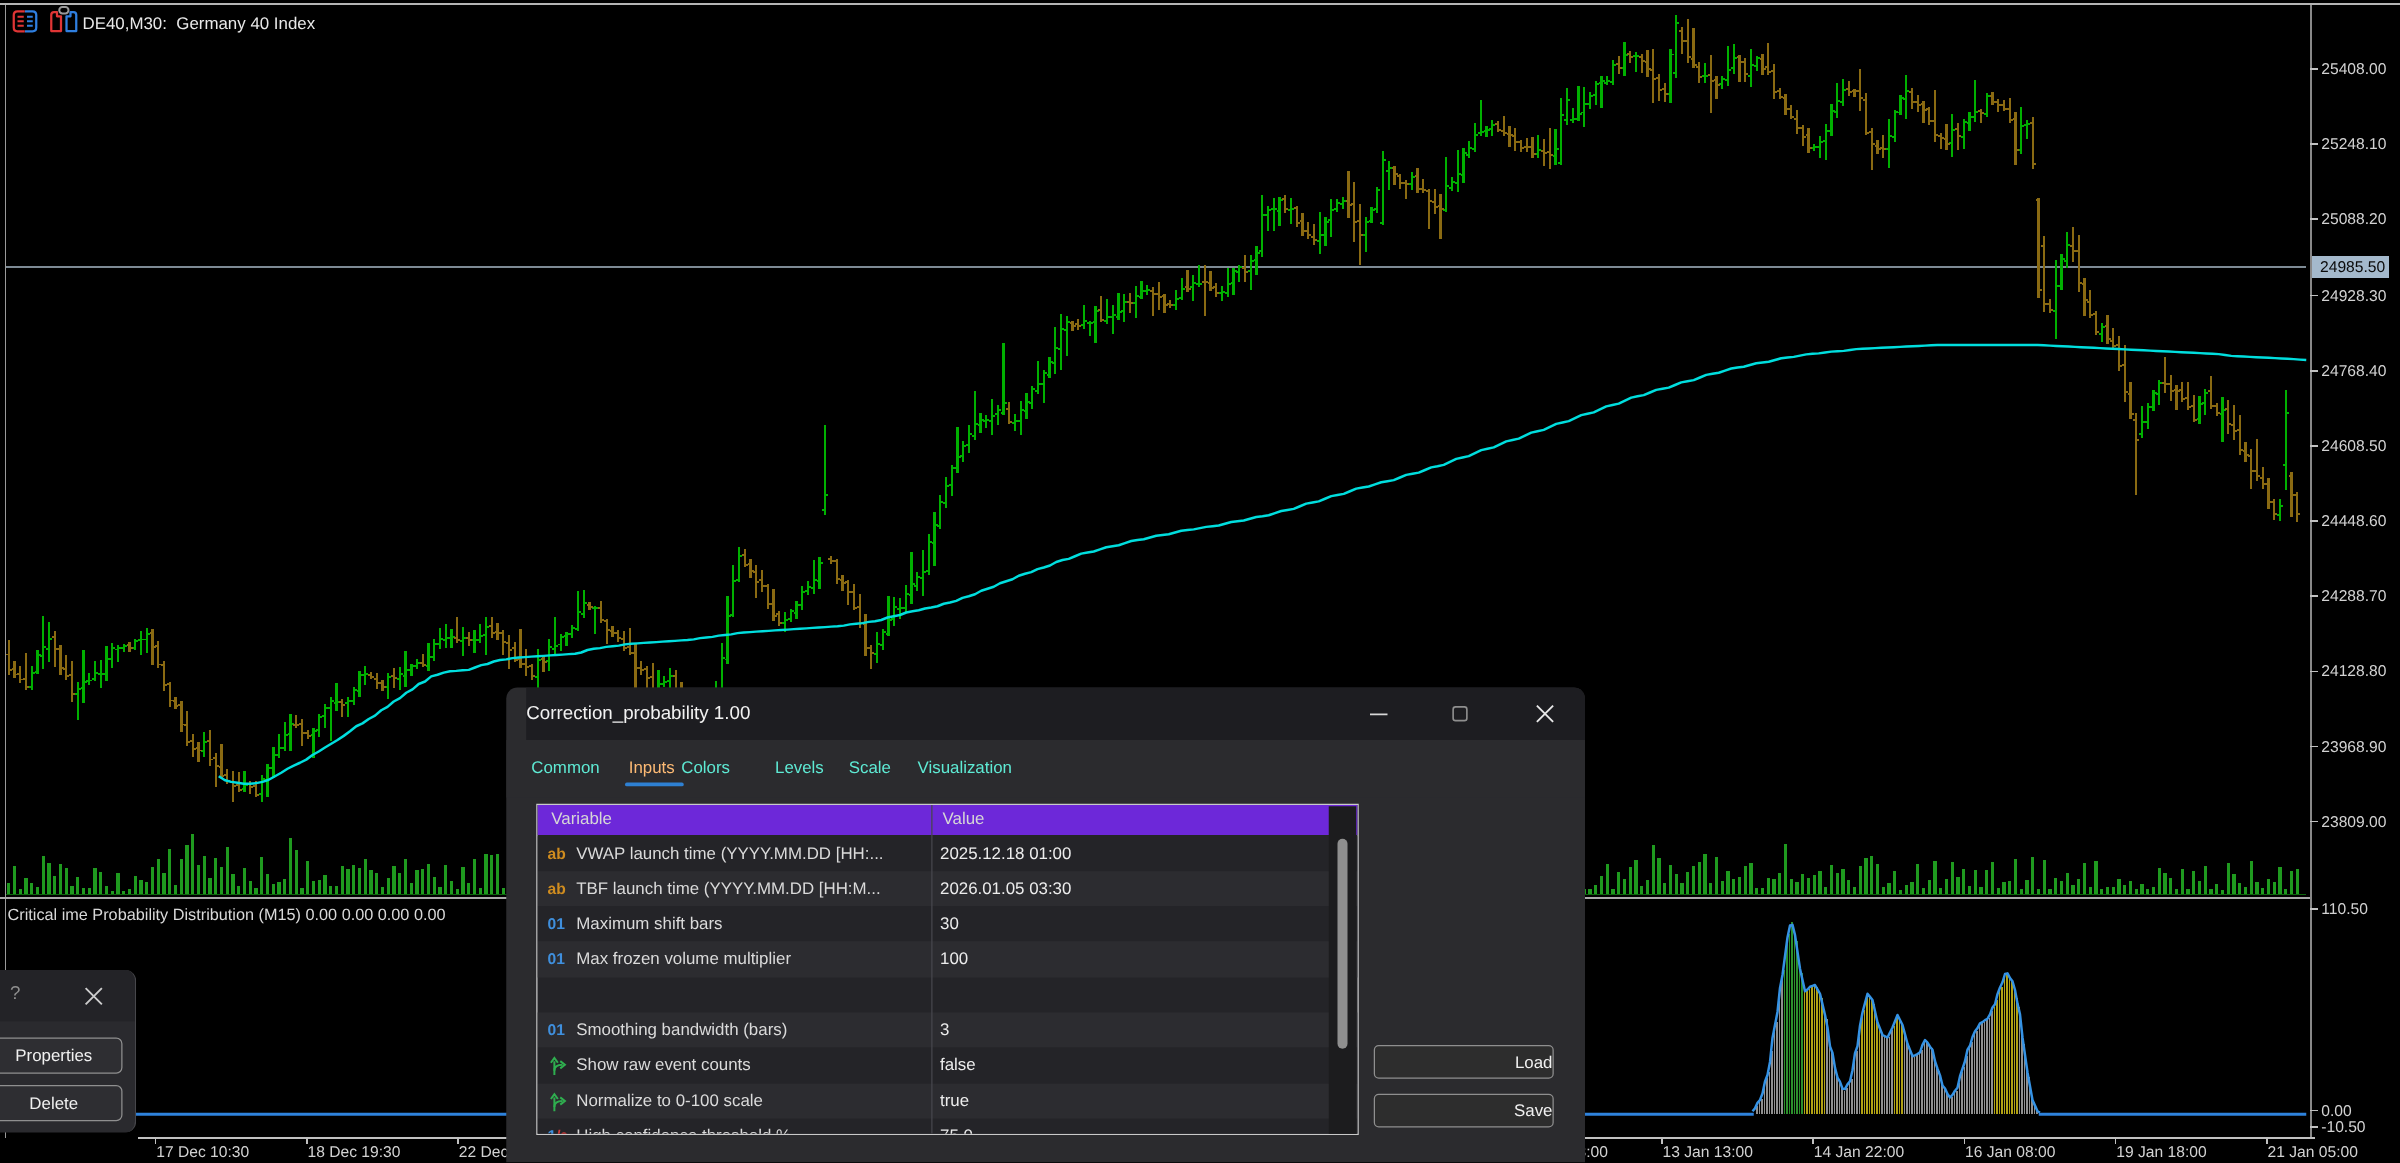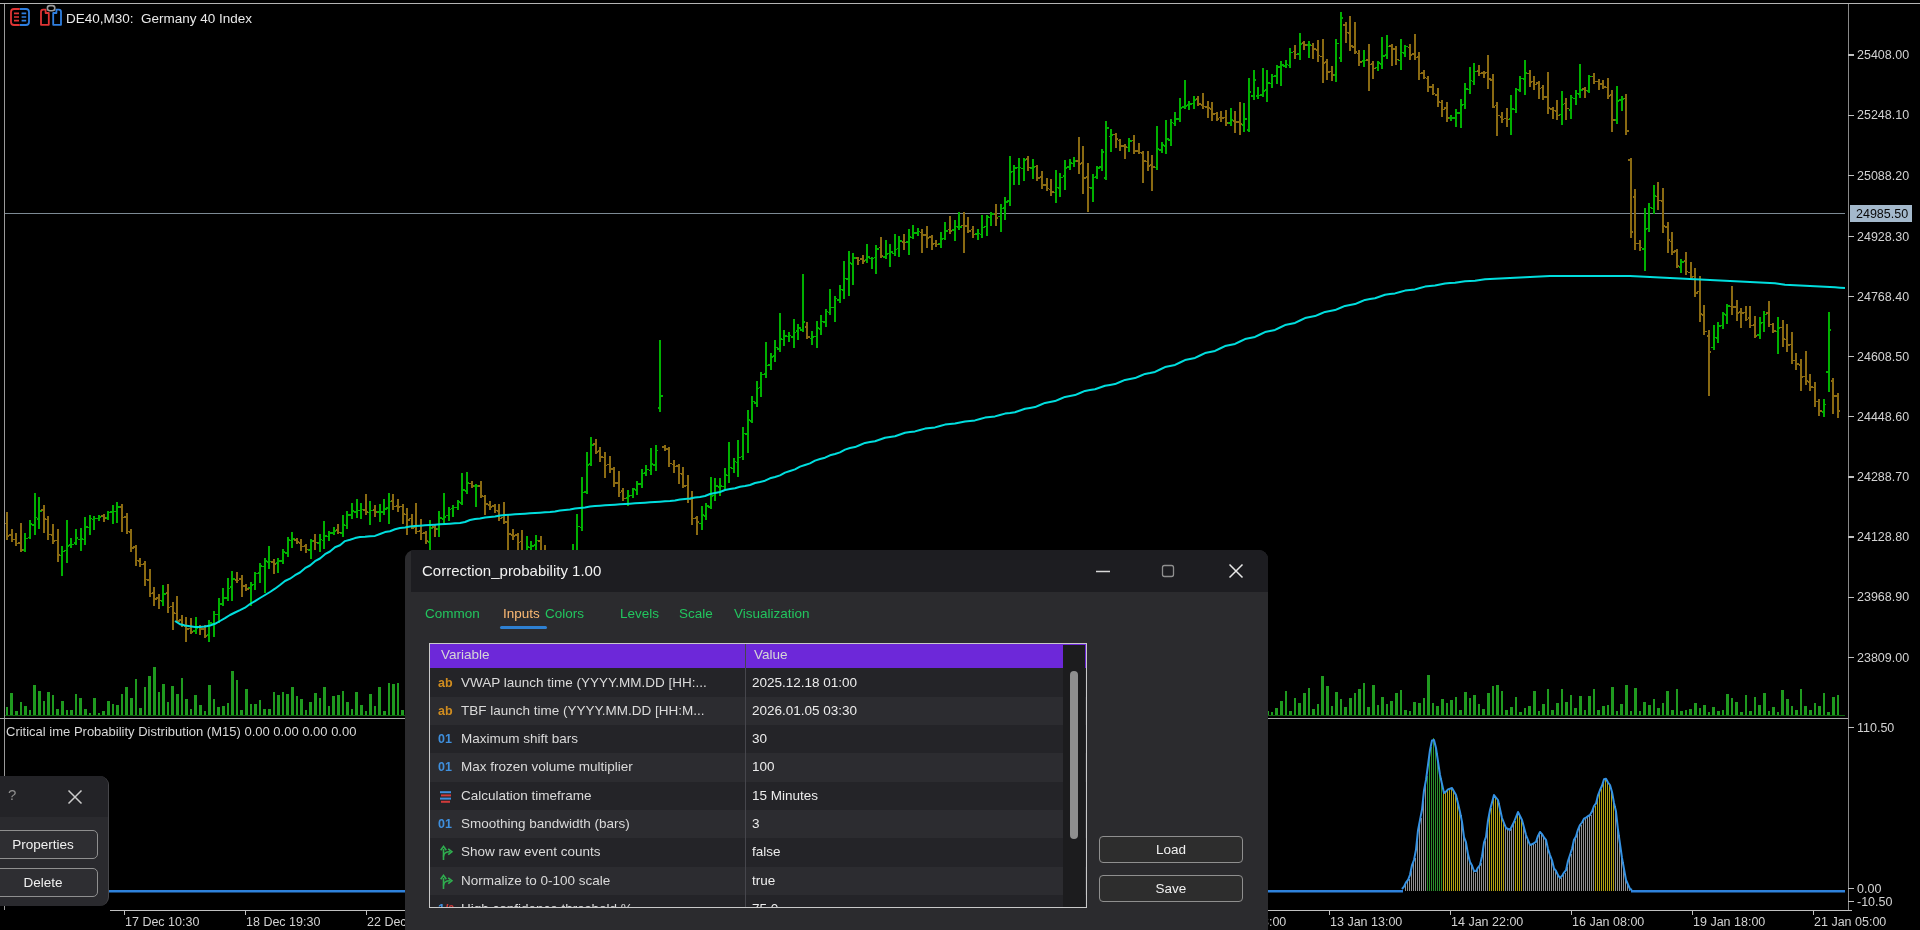--- a/index.html
+++ b/index.html
@@ -2,37 +2,37 @@
 <html><head><meta charset="utf-8"><style>
 html,body{margin:0;padding:0;background:#000;width:1920px;height:930px;overflow:hidden}
 *{box-sizing:border-box}
 body{font-family:"Liberation Sans",sans-serif;position:relative}
 text{font-family:"Liberation Sans",sans-serif}
 .ax{fill:#d2d2d2;font-size:12.5px}
 .axb{fill:#0a0a0a;font-size:12.5px}
 .lbl{fill:#d8d8d8;font-size:13px}
 .ttl{fill:#e8e8e8;font-size:13.5px}
 .dlg{position:absolute;left:405px;top:550px;width:863px;height:380px;background:#2b2b2e;border-radius:9px 9px 0 0;overflow:hidden;z-index:5}
-.dtitle{position:absolute;left:6px;top:0;width:100%;height:42px;background:#1d1d21;color:#f2f2f2;font-size:15px;line-height:42px;padding-left:11px}
+.dtitle{position:absolute;left:16px;top:0;width:100%;height:42px;background:#1d1d21;color:#f2f2f2;font-size:15px;line-height:42px;padding-left:0}
 .wbtn{position:absolute;top:0;height:42px;width:46px;color:#e0e0e0;text-align:center;line-height:40px}
 .tabs{position:absolute;left:0;top:42px;width:100%;height:46px;background:#2b2b2e}
-.tab{position:absolute;top:0;height:100%;font-size:13.5px;color:#22c55e;line-height:44px}
+.tab{position:absolute;top:0;height:100%;font-size:13.5px;color:#5eead4;line-height:44px}
 .tab.sel{color:#fdba74}
 .tabu{position:absolute;left:95px;top:34px;width:47px;height:3px;background:#2e80d2;border-radius:2px}
 .tbl{position:absolute;left:24px;top:93px;width:658px;height:265px;border:1px solid #c9c9c9;background:#242428;overflow:hidden}
 .hdr{position:absolute;left:0;top:0;width:100%;height:24px;background:#6d28d9;color:#d6d6d6;font-size:13.5px}
 .row{position:absolute;left:0;width:100%;height:28.3px;font-size:13.5px;color:#dadada;line-height:28.3px}
 .rA{background:#242428}.rB{background:#2c2c30}
 .ic{position:absolute;left:8px;width:22px;text-align:left;font-weight:700;font-size:12.5px;line-height:28.3px}
 .vn{position:absolute;left:31px;white-space:nowrap}
 .vv{position:absolute;left:322px;white-space:nowrap;color:#ececec}
 .cdiv{position:absolute;left:314.5px;top:0;width:1px;height:100%;background:#46464c}
 .sbt{position:absolute;right:1px;top:1px;width:22px;height:263px;background:#1c1c1e}
 .sbh{position:absolute;right:8px;top:27px;width:8px;height:168px;background:#8f8f8f;border-radius:4px}
-.btn{position:absolute;left:694px;width:144px;height:27px;background:#2d2d2d;border:1px solid #8f8f8f;border-radius:4px;color:#f0f0f0;font-size:13.5px;text-align:center;line-height:25px}
+.btn{position:absolute;left:694px;width:144px;height:27px;background:#2d2d2d;border:1px solid #8f8f8f;border-radius:4px;color:#f0f0f0;font-size:13.5px;text-align:right;line-height:25px}
 .menu{position:absolute;left:0;top:776px;width:109px;height:130px;background:#2a2a2e;border-radius:0 9px 9px 0;border-right:1px solid #47474b;z-index:4;overflow:hidden}
 .mhead{position:absolute;left:0;top:0;width:100%;height:41px;background:#232327}
 .mbtn{position:absolute;left:-12px;width:110px;height:29px;border:1px solid #8f8f8f;border-radius:5px;background:#2e2e32;color:#f0f0f0;font-size:13.5px;text-align:center;line-height:27px}
 </style></head><body>
 <svg width="1920" height="930" viewBox="0 0 1920 930" shape-rendering="crispEdges" style="position:absolute;left:0;top:0">
 <rect x="0" y="0" width="1920" height="930" fill="#000000"></rect>
 <line x1="0" y1="3.5" x2="1920" y2="3.5" stroke="#b4b4b4" stroke-width="1.6"></line>
 <line x1="4.5" y1="4" x2="4.5" y2="910" stroke="#9a9a9a" stroke-width="1"></line>
 <line x1="1848.5" y1="4" x2="1848.5" y2="910" stroke="#888888" stroke-width="1.6"></line>
 <line x1="0" y1="718.5" x2="1848" y2="718.5" stroke="#aaaaaa" stroke-width="1.3"></line>
@@ -150,34 +150,20 @@
 <div class="row rA" style="top:81.1px">
         <span class="ic"><span style="color:#3f8fdd">01</span></span>
         <span class="vn">Maximum shift bars</span>
         <span class="vv">30</span>
       </div>
 <div class="row rB" style="top:109.4px">
         <span class="ic"><span style="color:#3f8fdd">01</span></span>
         <span class="vn">Max frozen volume multiplier</span>
         <span class="vv">100</span>
       </div>
-<div class="row rA" style="top:137.7px">
-        <span class="ic">
-          <svg width="16" height="16" viewBox="0 0 16 16" style="position:absolute;left:0;top:7px">
-            <g stroke-width="2">
-              <path d="M2 3.2h11" stroke="#3f8fdd"></path>
-              <path d="M3 6.4h10" stroke="#d03a3a"></path>
-              <path d="M2 9.6h11" stroke="#3f8fdd"></path>
-              <path d="M3 12.8h9" stroke="#d03a3a"></path>
-            </g>
-          </svg>
-        </span>
-        <span class="vn">Calculation timeframe</span>
-        <span class="vv">15 Minutes</span>
-      </div>
 <div class="row rB" style="top:166.0px">
         <span class="ic"><span style="color:#3f8fdd">01</span></span>
         <span class="vn">Smoothing bandwidth (bars)</span>
         <span class="vv">3</span>
       </div>
 <div class="row rA" style="top:194.3px">
         <span class="ic">
           <svg width="17" height="18" viewBox="0 0 17 18" style="position:absolute;left:0;top:5px">
             <g fill="none" stroke="#2fae4f" stroke-width="1.6">
               <path d="M5.5 17 V6"></path>

